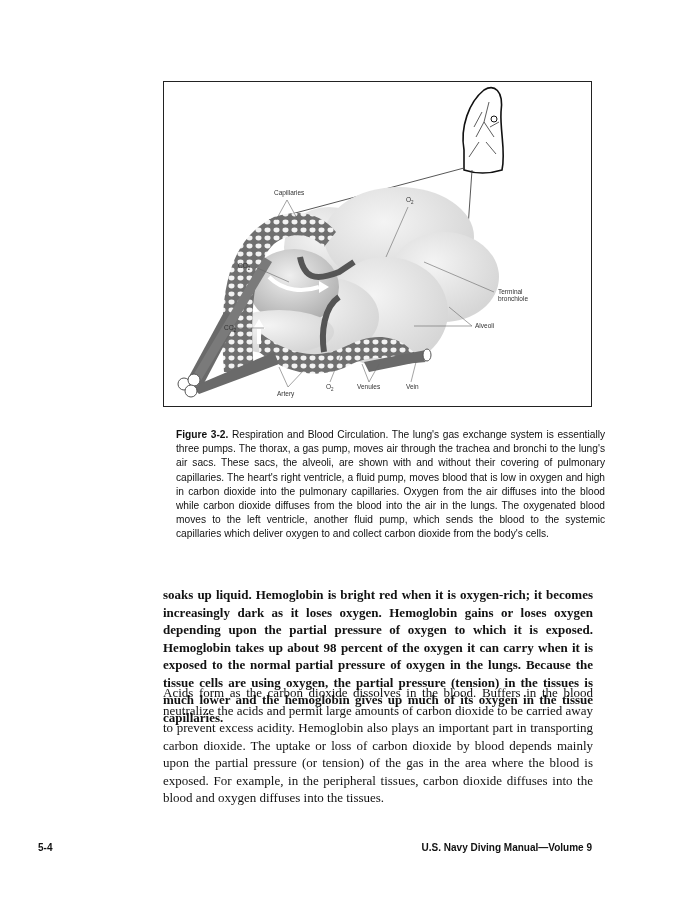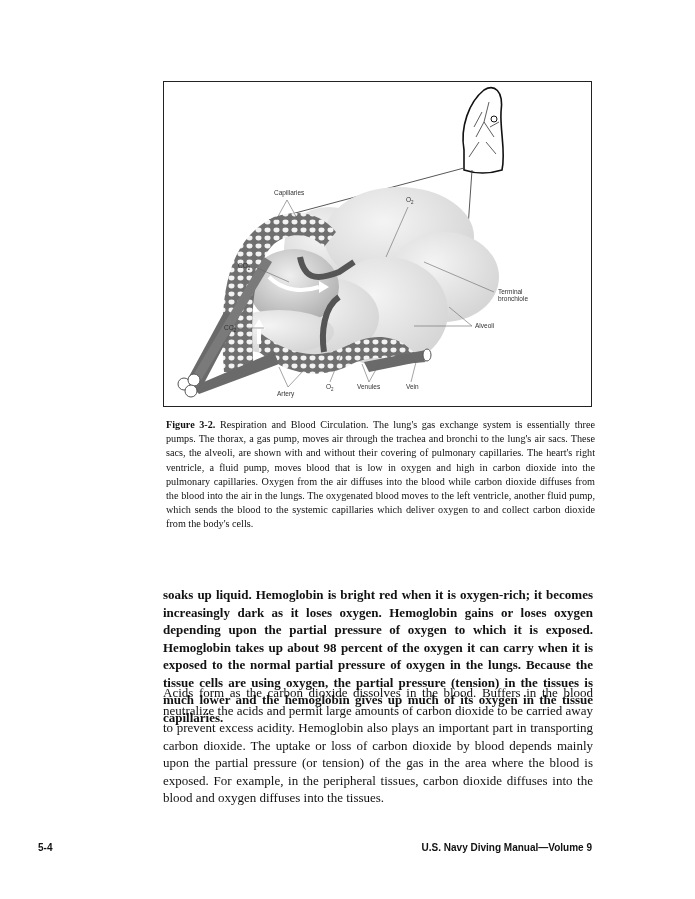--- a/index.html
+++ b/index.html
@@ -9,22 +9,22 @@
     border:1.5px solid #222; box-sizing:border-box; background:#fff;
   }
   .figure-box svg { position:absolute; left:0; top:0; }
   .lbl {
     position:absolute; font-family:"Liberation Sans", sans-serif;
     font-size:6.5px; color:#333; white-space:nowrap; line-height:1;
   }
   .lbl sub { font-size:4.5px; }
   .caption {
     position:absolute; left:163px; top:415px; width:429px;
-    font-family:Liberation Serif, serif; font-size:10.2px;
-    line-height:14.2px; color:#111; text-align:justify; margin:3px;
+    font-family:Liberation Sans, sans-serif; font-size:10.2px;
+    line-height:14.2px; color:#111; text-align:justify; margin:13px;
   }
   .caption b { font-weight:bold; }
   .body-para {
     position:absolute; left:163px; width:430px;
     font-family:"Liberation Serif", serif; font-size:13px;
     line-height:17.5px; color:#111; text-align:justify; margin:0;
   }
   .p1 { top:586px;font-weight:bold; }
   .p2 { top:684px; }
   .footer {

